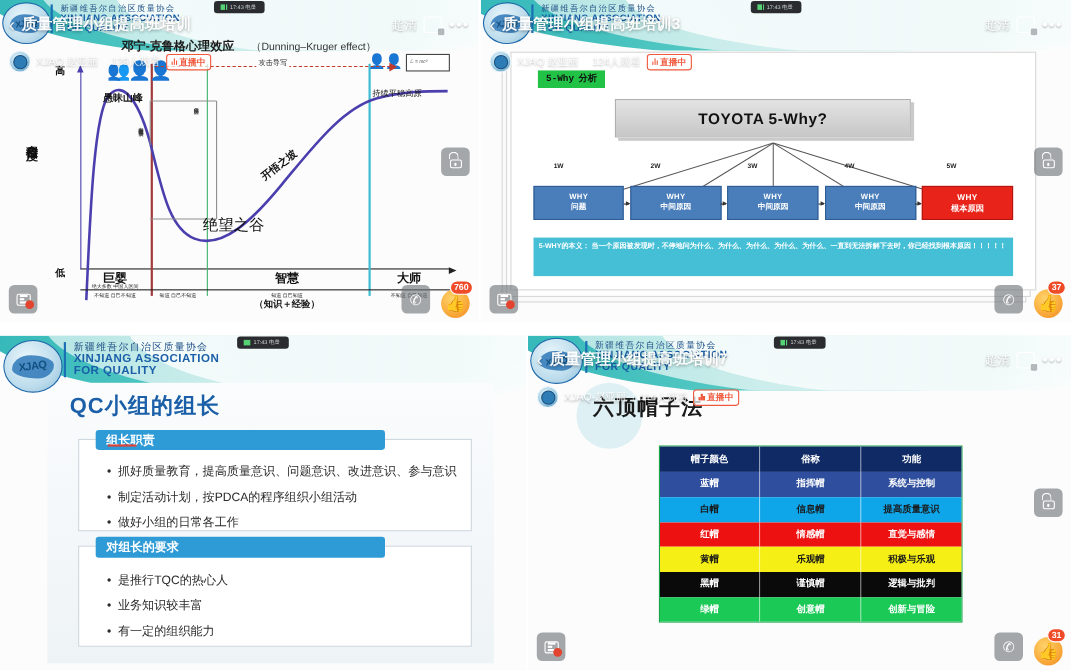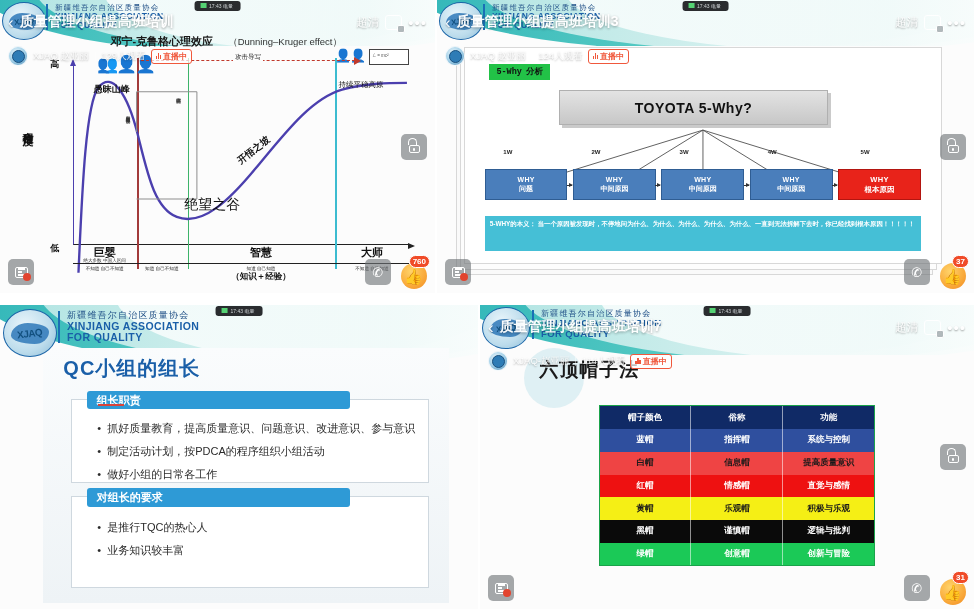--- a/index.html
+++ b/index.html
@@ -564,20 +564,21 @@
           </ul>
         </div>
 
         <div class="qc-block b2">
           <div class="qc-head">
             <span>对组长的要求</span>
           </div>
           <ul class="qc-list">
             <li>是推行TQC的热心人</li>
             <li>业务知识较丰富</li>
+            <li>有一定的组织能力</li>
           </ul>
         </div>
       </div>
     </div>
 
     <div class="statusbar">
       <i class="bars"></i>
         <span>17:43  电量</span>
     </div>
   </div>
@@ -606,21 +607,21 @@
         <div class="hat-row" style="background:#102a66;color:#fff">
           <div class="c">帽子颜色</div>
           <div class="c">俗称</div>
           <div class="c">功能</div>
         </div>
         <div class="hat-row" style="background:#2f4f9e;color:#ffffff">
           <div class="c">蓝帽</div>
           <div class="c">指挥帽</div>
           <div class="c">系统与控制</div>
         </div>
-        <div class="hat-row" style="background:#ef4444;color:#1a1a1a">
+        <div class="hat-row" style="background:#0ea5e9;color:#1a1a1a">
           <div class="c">白帽</div>
           <div class="c">信息帽</div>
           <div class="c">提高质量意识</div>
         </div>
         <div class="hat-row" style="background:#ee1111;color:#ffffff">
           <div class="c">红帽</div>
           <div class="c">情感帽</div>
           <div class="c">直觉与感情</div>
         </div>
         <div class="hat-row" style="background:#f5ef15;color:#1a1a1a">

